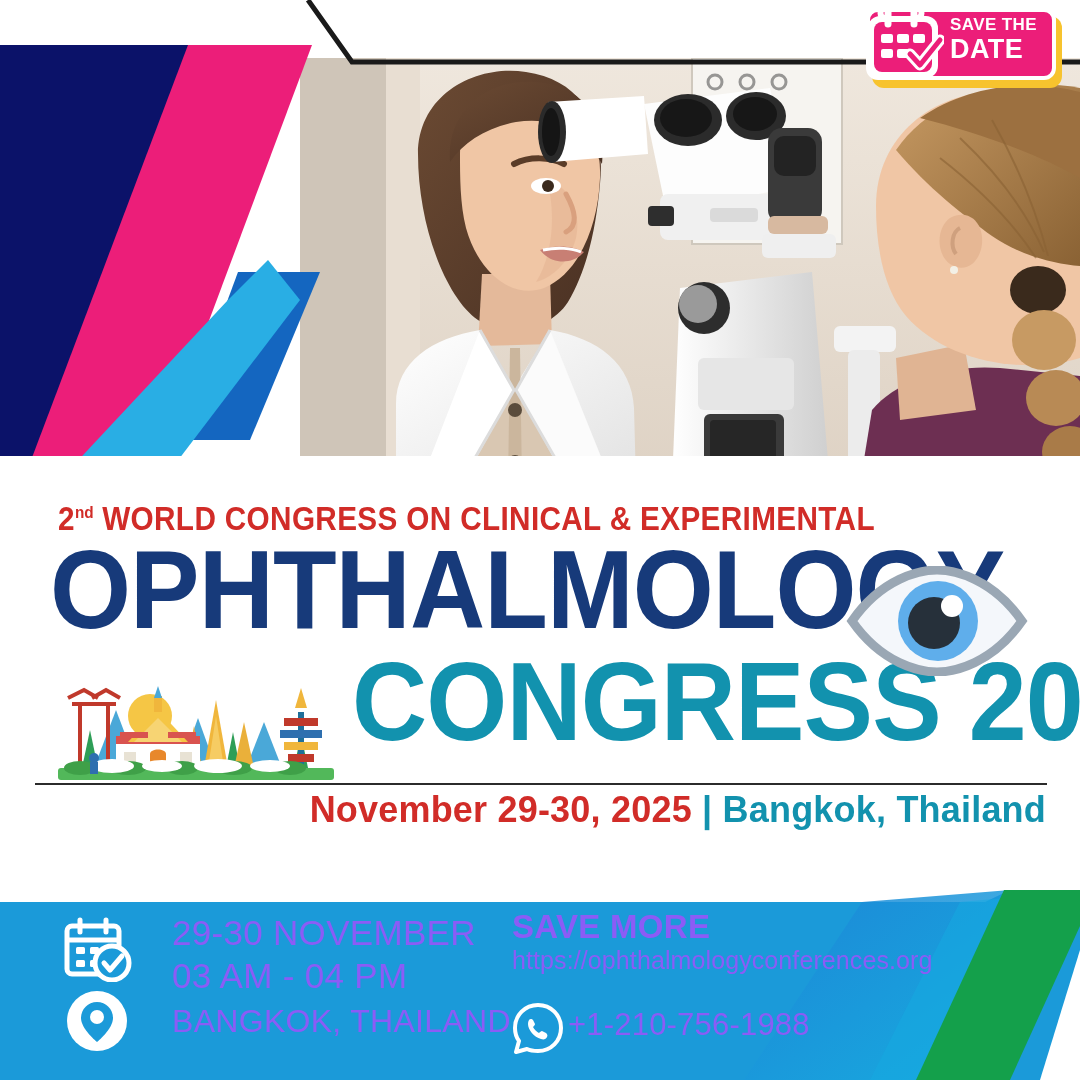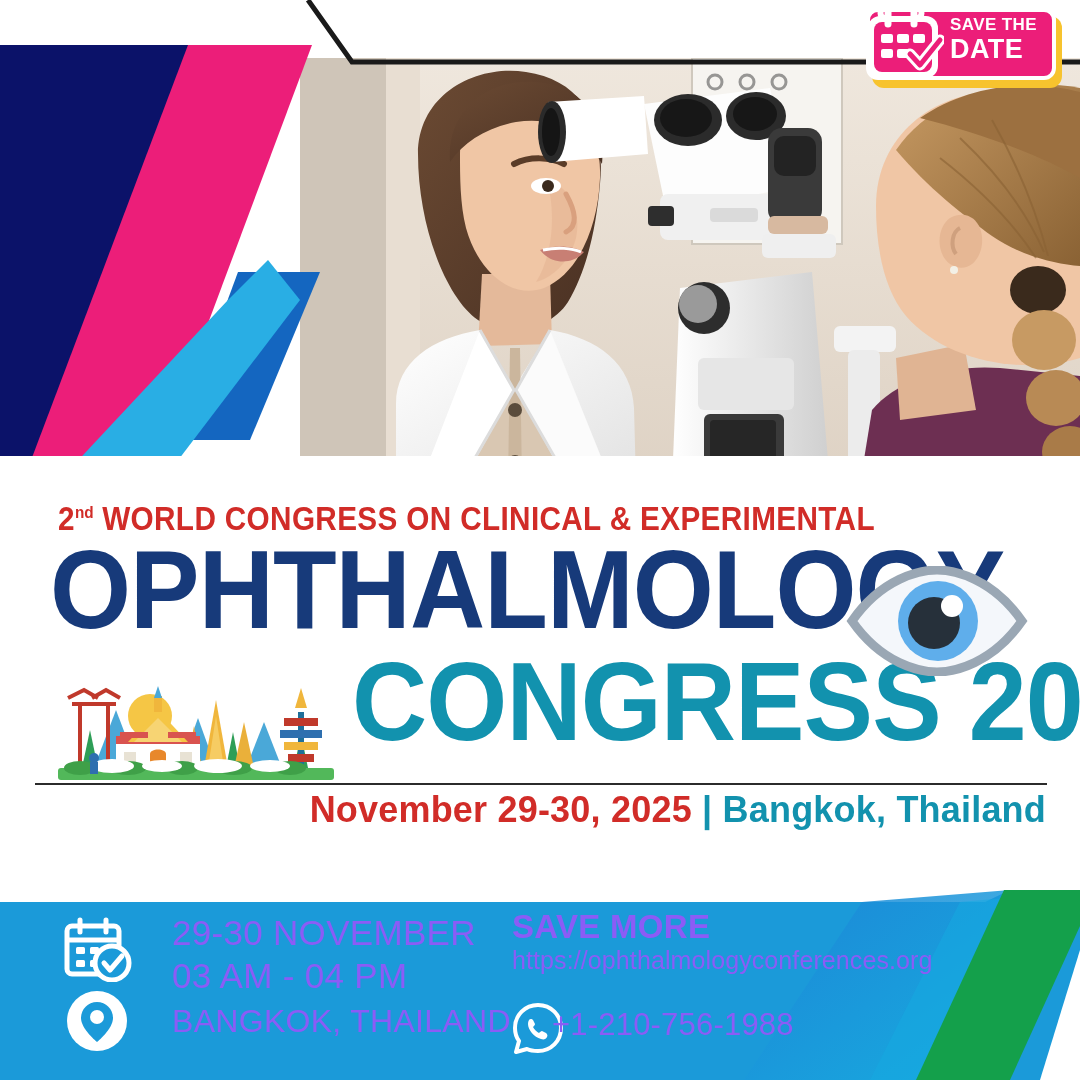--- a/index.html
+++ b/index.html
@@ -66,21 +66,21 @@
 
   .cal-ico{left:62px;top:26px;width:72px;height:66px;}
   .pin-ico{left:66px;top:100px;width:62px;height:62px;}
   .wa-ico{left:512px;top:112px;width:52px;height:52px;}
 
   .f-text{position:absolute;color:#8b5cf6;}
   .f-date{left:172px;top:22px;font-size:35px;letter-spacing:.3px;line-height:1.22;white-space:nowrap;}
   .f-loc{left:172px;top:113px;font-size:32px;letter-spacing:.3px;white-space:nowrap;}
   .f-learn{left:512px;top:18px;font-size:33px;font-weight:bold;letter-spacing:.3px;white-space:nowrap;}
   .f-url{left:512px;top:56px;font-size:25px;letter-spacing:.1px;white-space:nowrap;}
-  .f-phone{left:552px;top:117px;font-size:31px;letter-spacing:.2px;white-space:nowrap;}
+  .f-phone{left:568px;top:117px;font-size:31px;letter-spacing:.2px;white-space:nowrap;}
 </style>
 </head>
 <body>
 
 <div id="poster">
 
   <div class="hero">
 
     <div class="hero-photo">
       <svg viewBox="0 0 780 426" preserveAspectRatio="xMidYMid slice">

